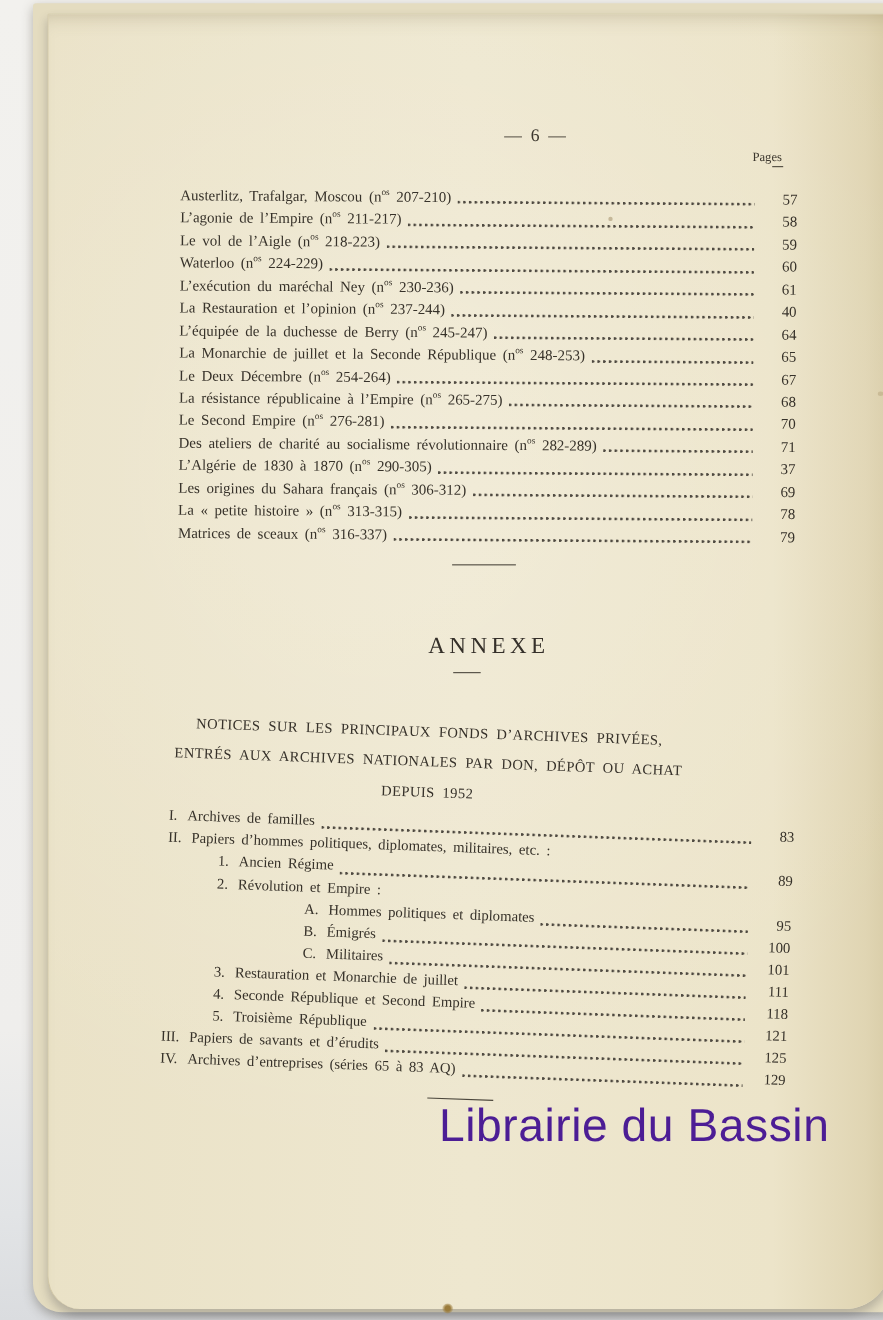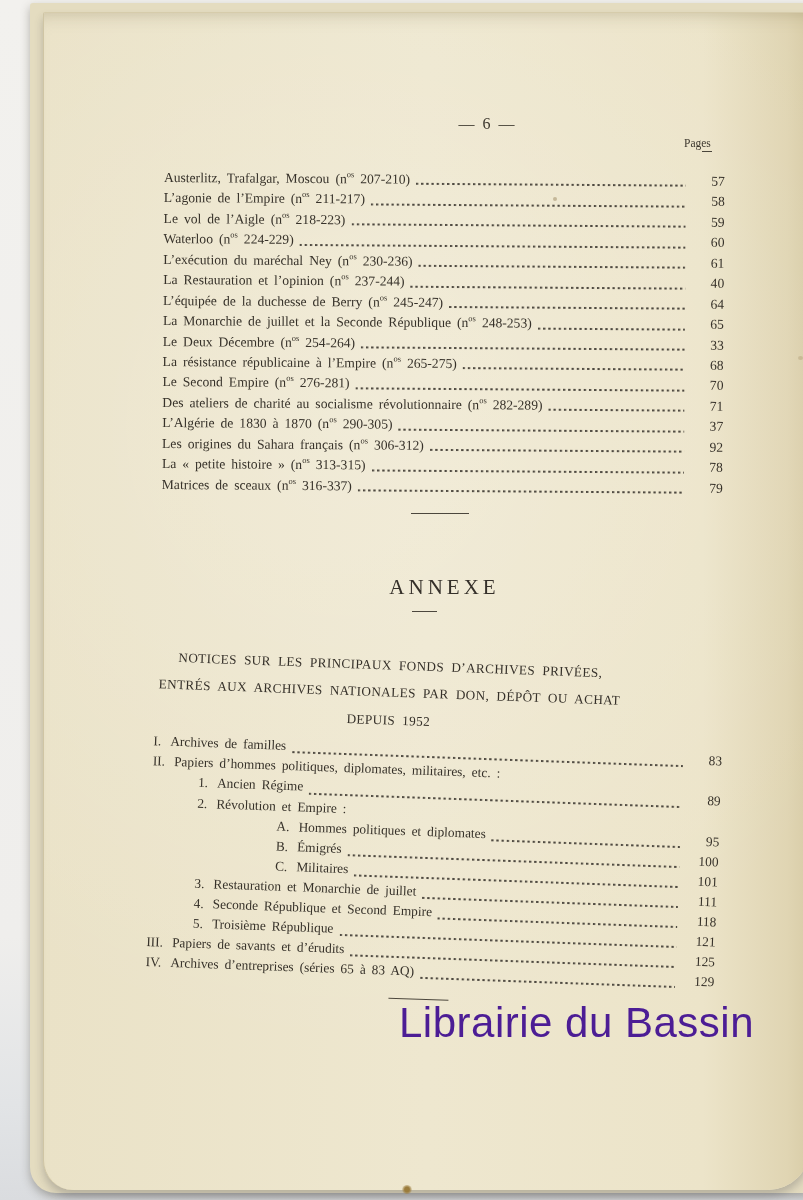--- a/index.html
+++ b/index.html
@@ -113,21 +113,21 @@
         <span class="pg">64</span>
       </div>
       <div class="row">
         <span class="t">La Monarchie de juillet et la Seconde République&nbsp;(n<sup class="no">os</sup>&nbsp;248-253)</span>
         <span class="lead"></span>
         <span class="pg">65</span>
       </div>
       <div class="row">
         <span class="t">Le Deux Décembre&nbsp;(n<sup class="no">os</sup>&nbsp;254-264)</span>
         <span class="lead"></span>
-        <span class="pg">33</span>
+        <span class="pg">67</span>
       </div>
       <div class="row">
         <span class="t">La résistance républicaine à l’Empire&nbsp;(n<sup class="no">os</sup>&nbsp;265-275)</span>
         <span class="lead"></span>
         <span class="pg">68</span>
       </div>
       <div class="row">
         <span class="t">Le Second Empire&nbsp;(n<sup class="no">os</sup>&nbsp;276-281)</span>
         <span class="lead"></span>
         <span class="pg">70</span>
@@ -138,21 +138,21 @@
         <span class="pg">71</span>
       </div>
       <div class="row">
         <span class="t">L’Algérie de 1830 à 1870&nbsp;(n<sup class="no">os</sup>&nbsp;290-305)</span>
         <span class="lead"></span>
         <span class="pg">37</span>
       </div>
       <div class="row">
         <span class="t">Les origines du Sahara français&nbsp;(n<sup class="no">os</sup>&nbsp;306-312)</span>
         <span class="lead"></span>
-        <span class="pg">92</span>
+        <span class="pg">69</span>
       </div>
       <div class="row">
         <span class="t">La « petite histoire »&nbsp;(n<sup class="no">os</sup>&nbsp;313-315)</span>
         <span class="lead"></span>
         <span class="pg">78</span>
       </div>
       <div class="row">
         <span class="t">Matrices de sceaux&nbsp;(n<sup class="no">os</sup>&nbsp;316-337)</span>
         <span class="lead"></span>
         <span class="pg">79</span>

